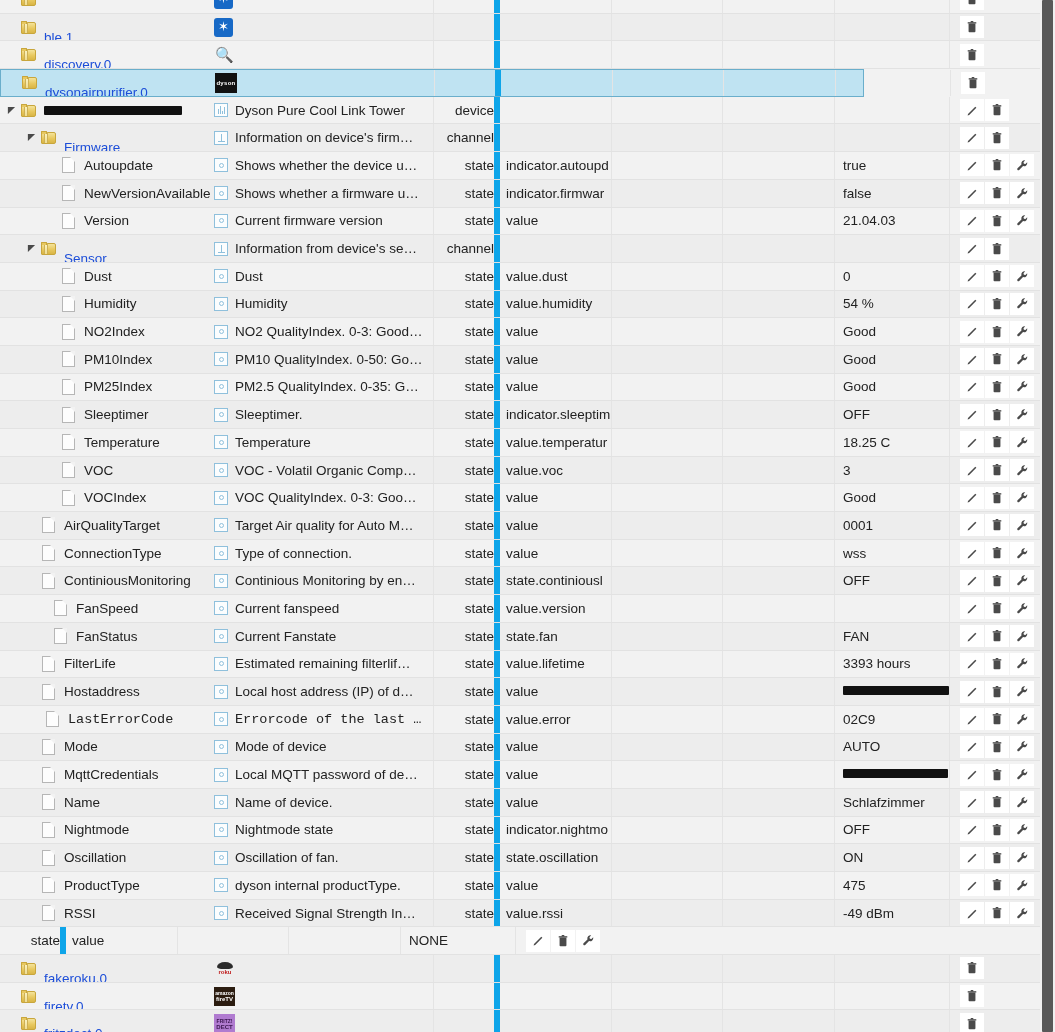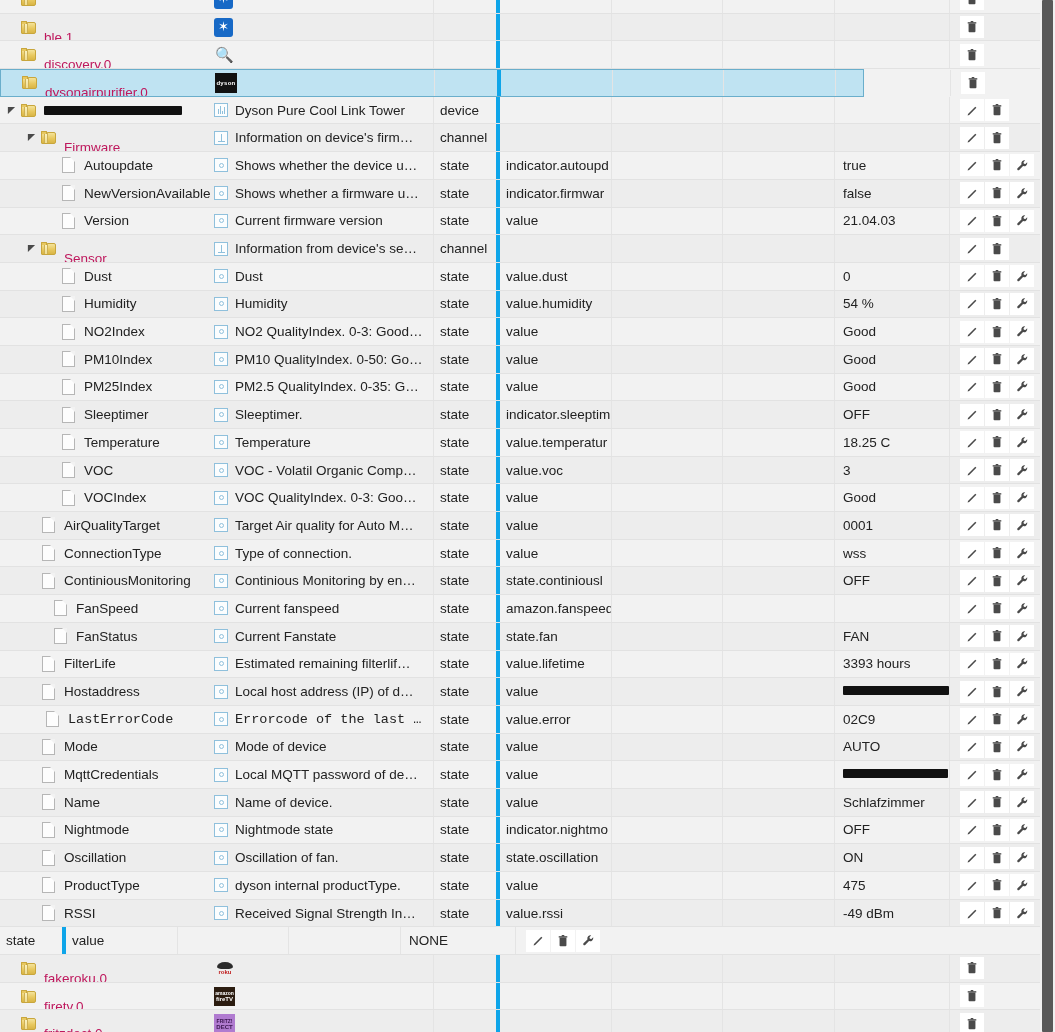--- a/index.html
+++ b/index.html
@@ -28,38 +28,38 @@
     border-bottom:1px solid #6aaecb;
     border-right:1px solid #6aaecb;
     border-left:1px solid #6aaecb;
     width:864px;
   }
 
   
   .c-name{width:434px;flex:0 0 434px;display:flex;align-items:center;height:100%;
           box-sizing:border-box;border-right:1px solid #e4e4e4;overflow:hidden;}
   .c-type{width:66px;flex:0 0 66px;height:100%;box-sizing:border-box;
-          border-right:4px solid #0ea5e9;display:flex;align-items:center;padding-left:6px;overflow:hidden;}
+          border-right:6px solid #0ea5e9;display:flex;align-items:center;padding-left:6px;overflow:hidden;justify-content:flex-end;}
   .c-role{width:112px;flex:0 0 112px;height:100%;box-sizing:border-box;
           border-right:1px solid #e4e4e4;display:flex;align-items:center;padding-left:6px;overflow:hidden;white-space:nowrap;}
   .c-room{width:111px;flex:0 0 111px;height:100%;box-sizing:border-box;
           border-right:1px solid #e4e4e4;}
   .c-func{width:112px;flex:0 0 112px;height:100%;box-sizing:border-box;
           border-right:1px solid #e4e4e4;}
   .c-val{width:115px;flex:0 0 115px;height:100%;box-sizing:border-box;
          border-right:1px solid #e4e4e4;display:flex;align-items:center;padding-left:8px;overflow:hidden;white-space:nowrap;}
   .c-act{flex:1 1 auto;height:100%;display:flex;align-items:center;justify-content:flex-start;
          padding-left:10px;box-sizing:border-box;}
 
   
   .twisty{width:14px;flex:0 0 14px;display:flex;align-items:center;justify-content:center;}
   .twisty svg{display:block;}
   .nm-ico{width:20px;flex:0 0 20px;display:flex;align-items:center;justify-content:center;}
   .nm-txt{padding-left:6px;white-space:nowrap;overflow:hidden;text-overflow:ellipsis;}
-  .nm-txt.dim{color:#be185d;margin-top:20px;}
+  .nm-txt.dim{color:#1d4ed8;margin-top:20px;}
   .redact{display:inline-block;height:9px;background:#111;border-radius:1px;vertical-align:middle;
           position:relative;top:-1px;}
   .redact.r1{width:138px;}
   .redact.r2{width:110px;}
   .redact.r3{width:105px;}
   .descwrap{position:absolute;left:214px;top:0;height:100%;display:flex;align-items:center;
             width:214px;overflow:hidden;}
   .desc-txt{padding-left:7px;white-space:nowrap;overflow:hidden;text-overflow:ellipsis;max-width:188px;}
 
   
@@ -1094,21 +1094,21 @@
             <span class="tico">
               <span class="dot"></span>
             </span>
             <span class="desc-txt">Current fanspeed</span>
           </span>
         </div>
         <div class="c-type">
           <span>state</span>
         </div>
         <div class="c-role">
-          <span>amazon.fanspeed</span>
+          <span>value.version</span>
         </div>
         <div class="c-room"></div>
         <div class="c-func"></div>
         <div class="c-val">
           <span></span>
         </div>
         <div class="c-act">
           <span class="abtn">
             <svg width="13" height="13" viewBox="0 0 16 16">
               <path d="M2.5 12.2 11.4 3.3l1.4 1.4L3.9 13.6 2 14z" fill="#4a4a4a"></path>

